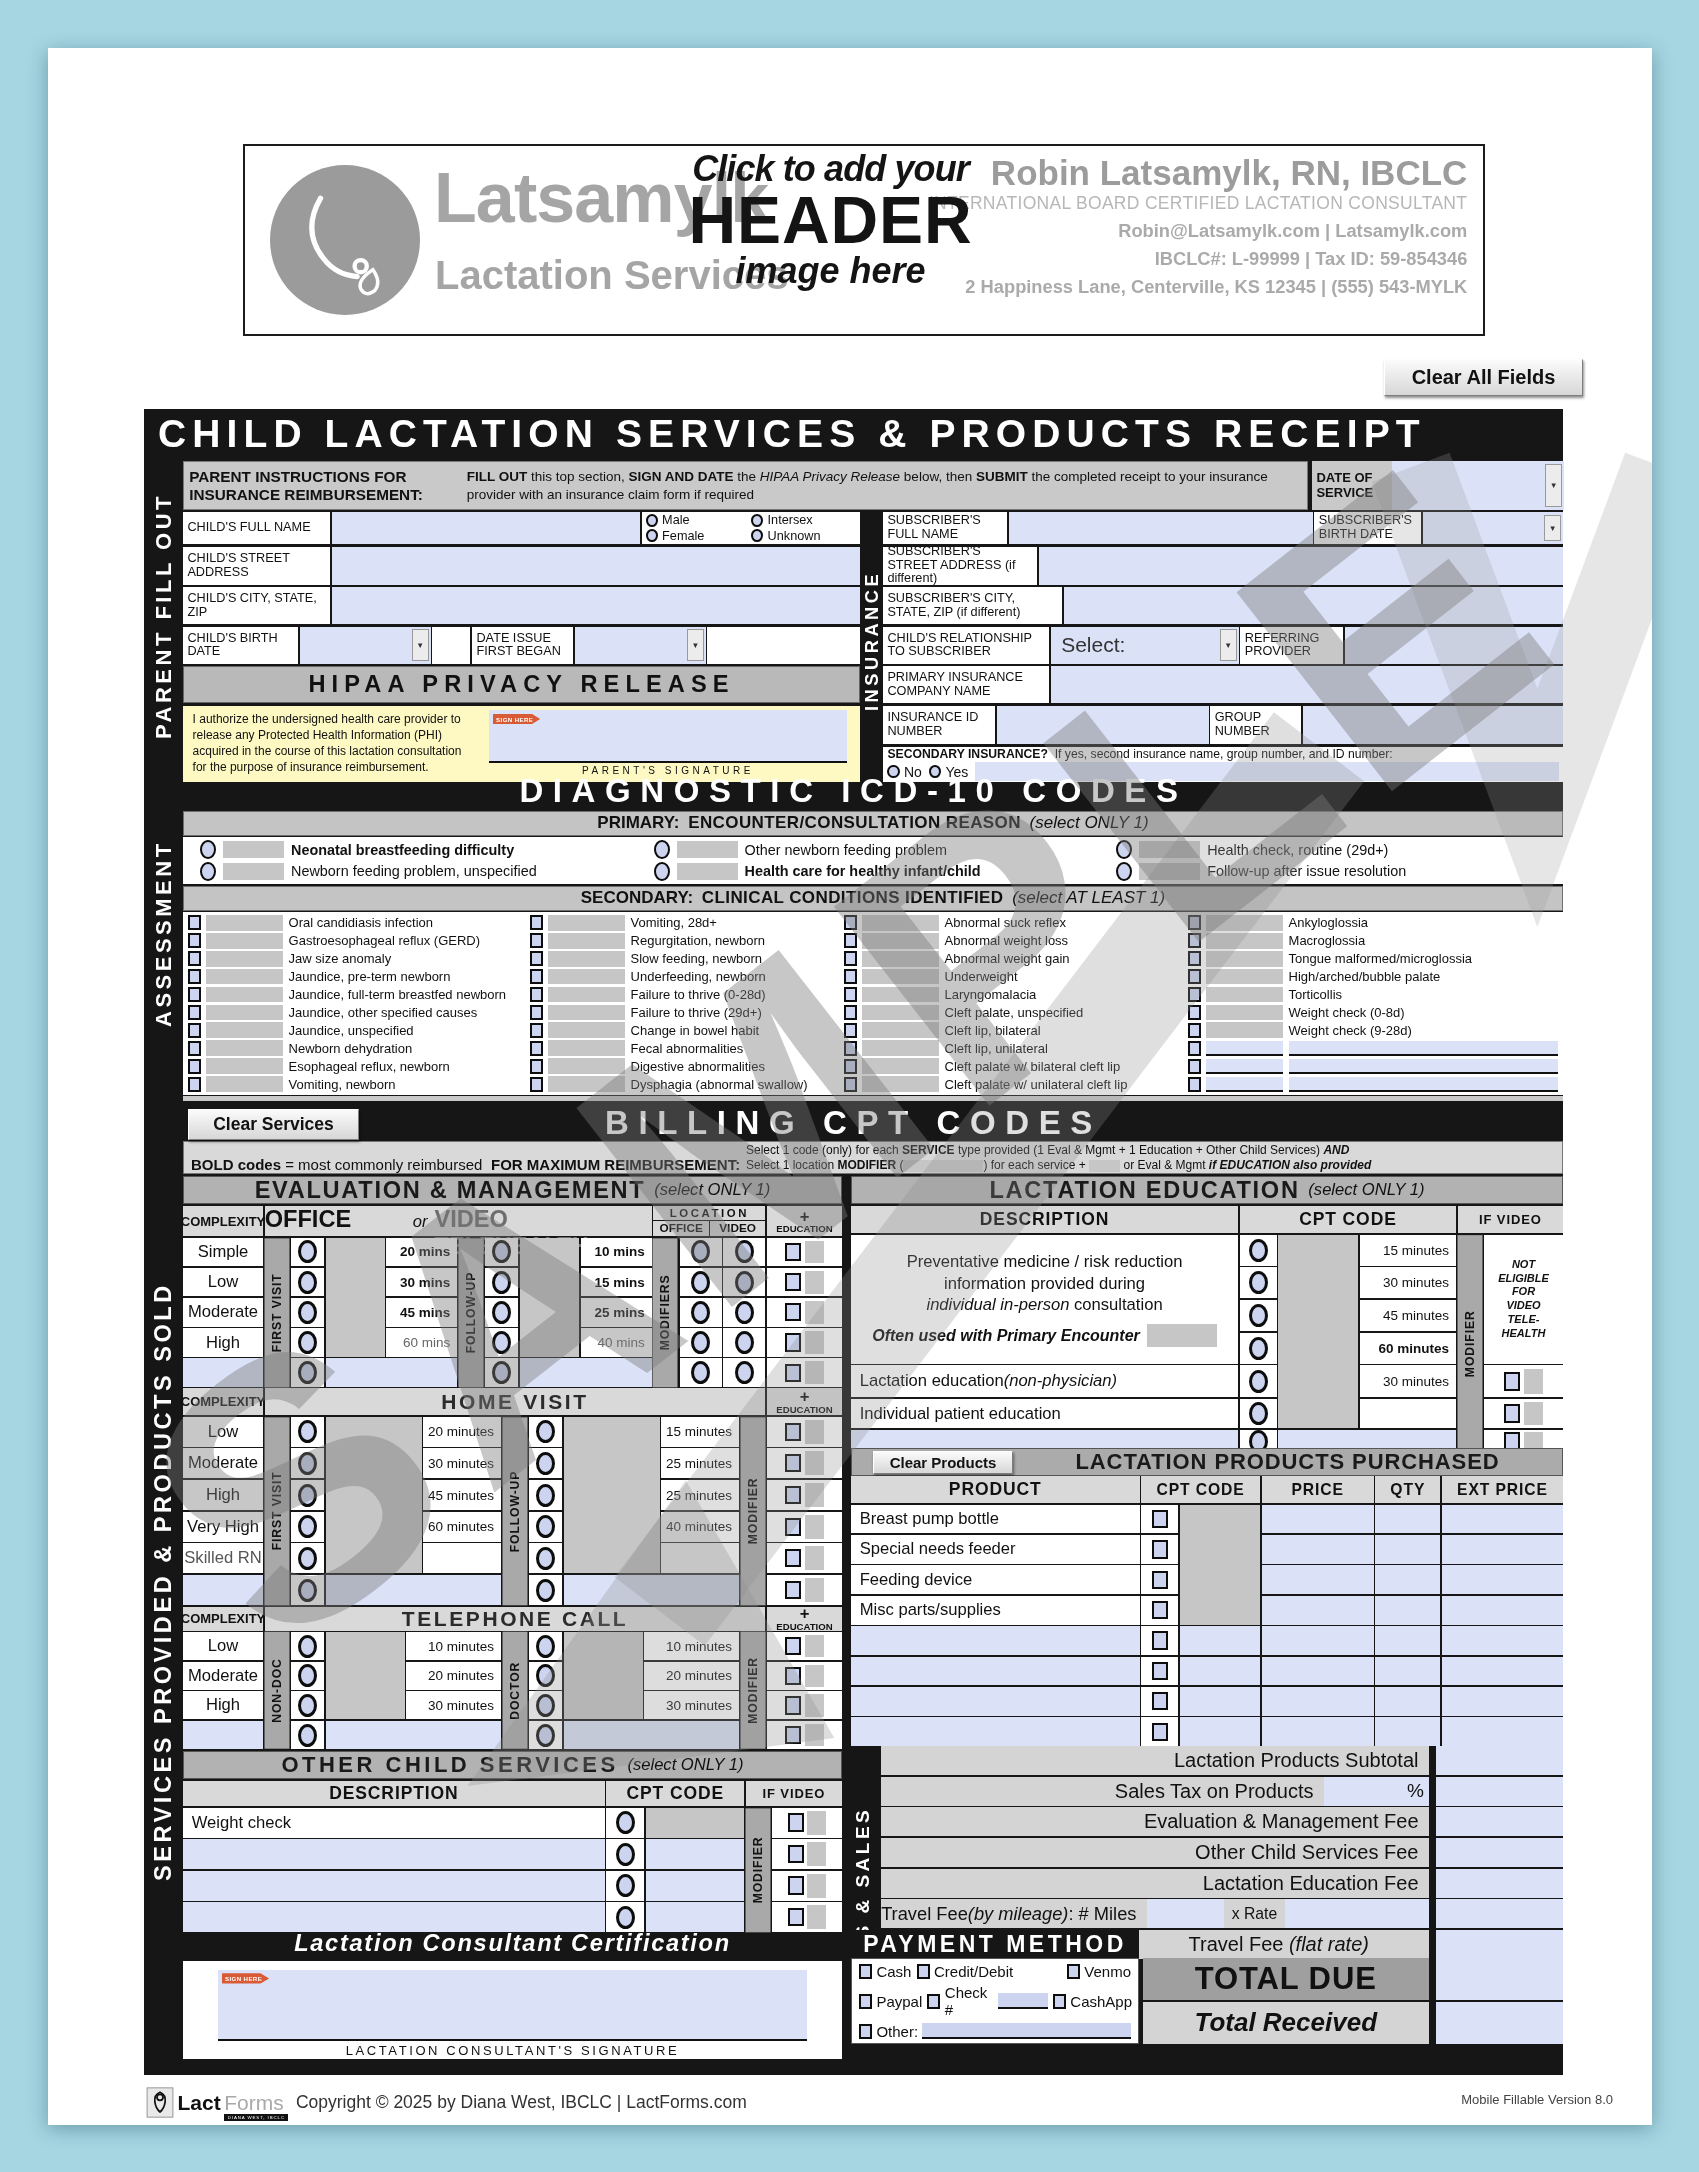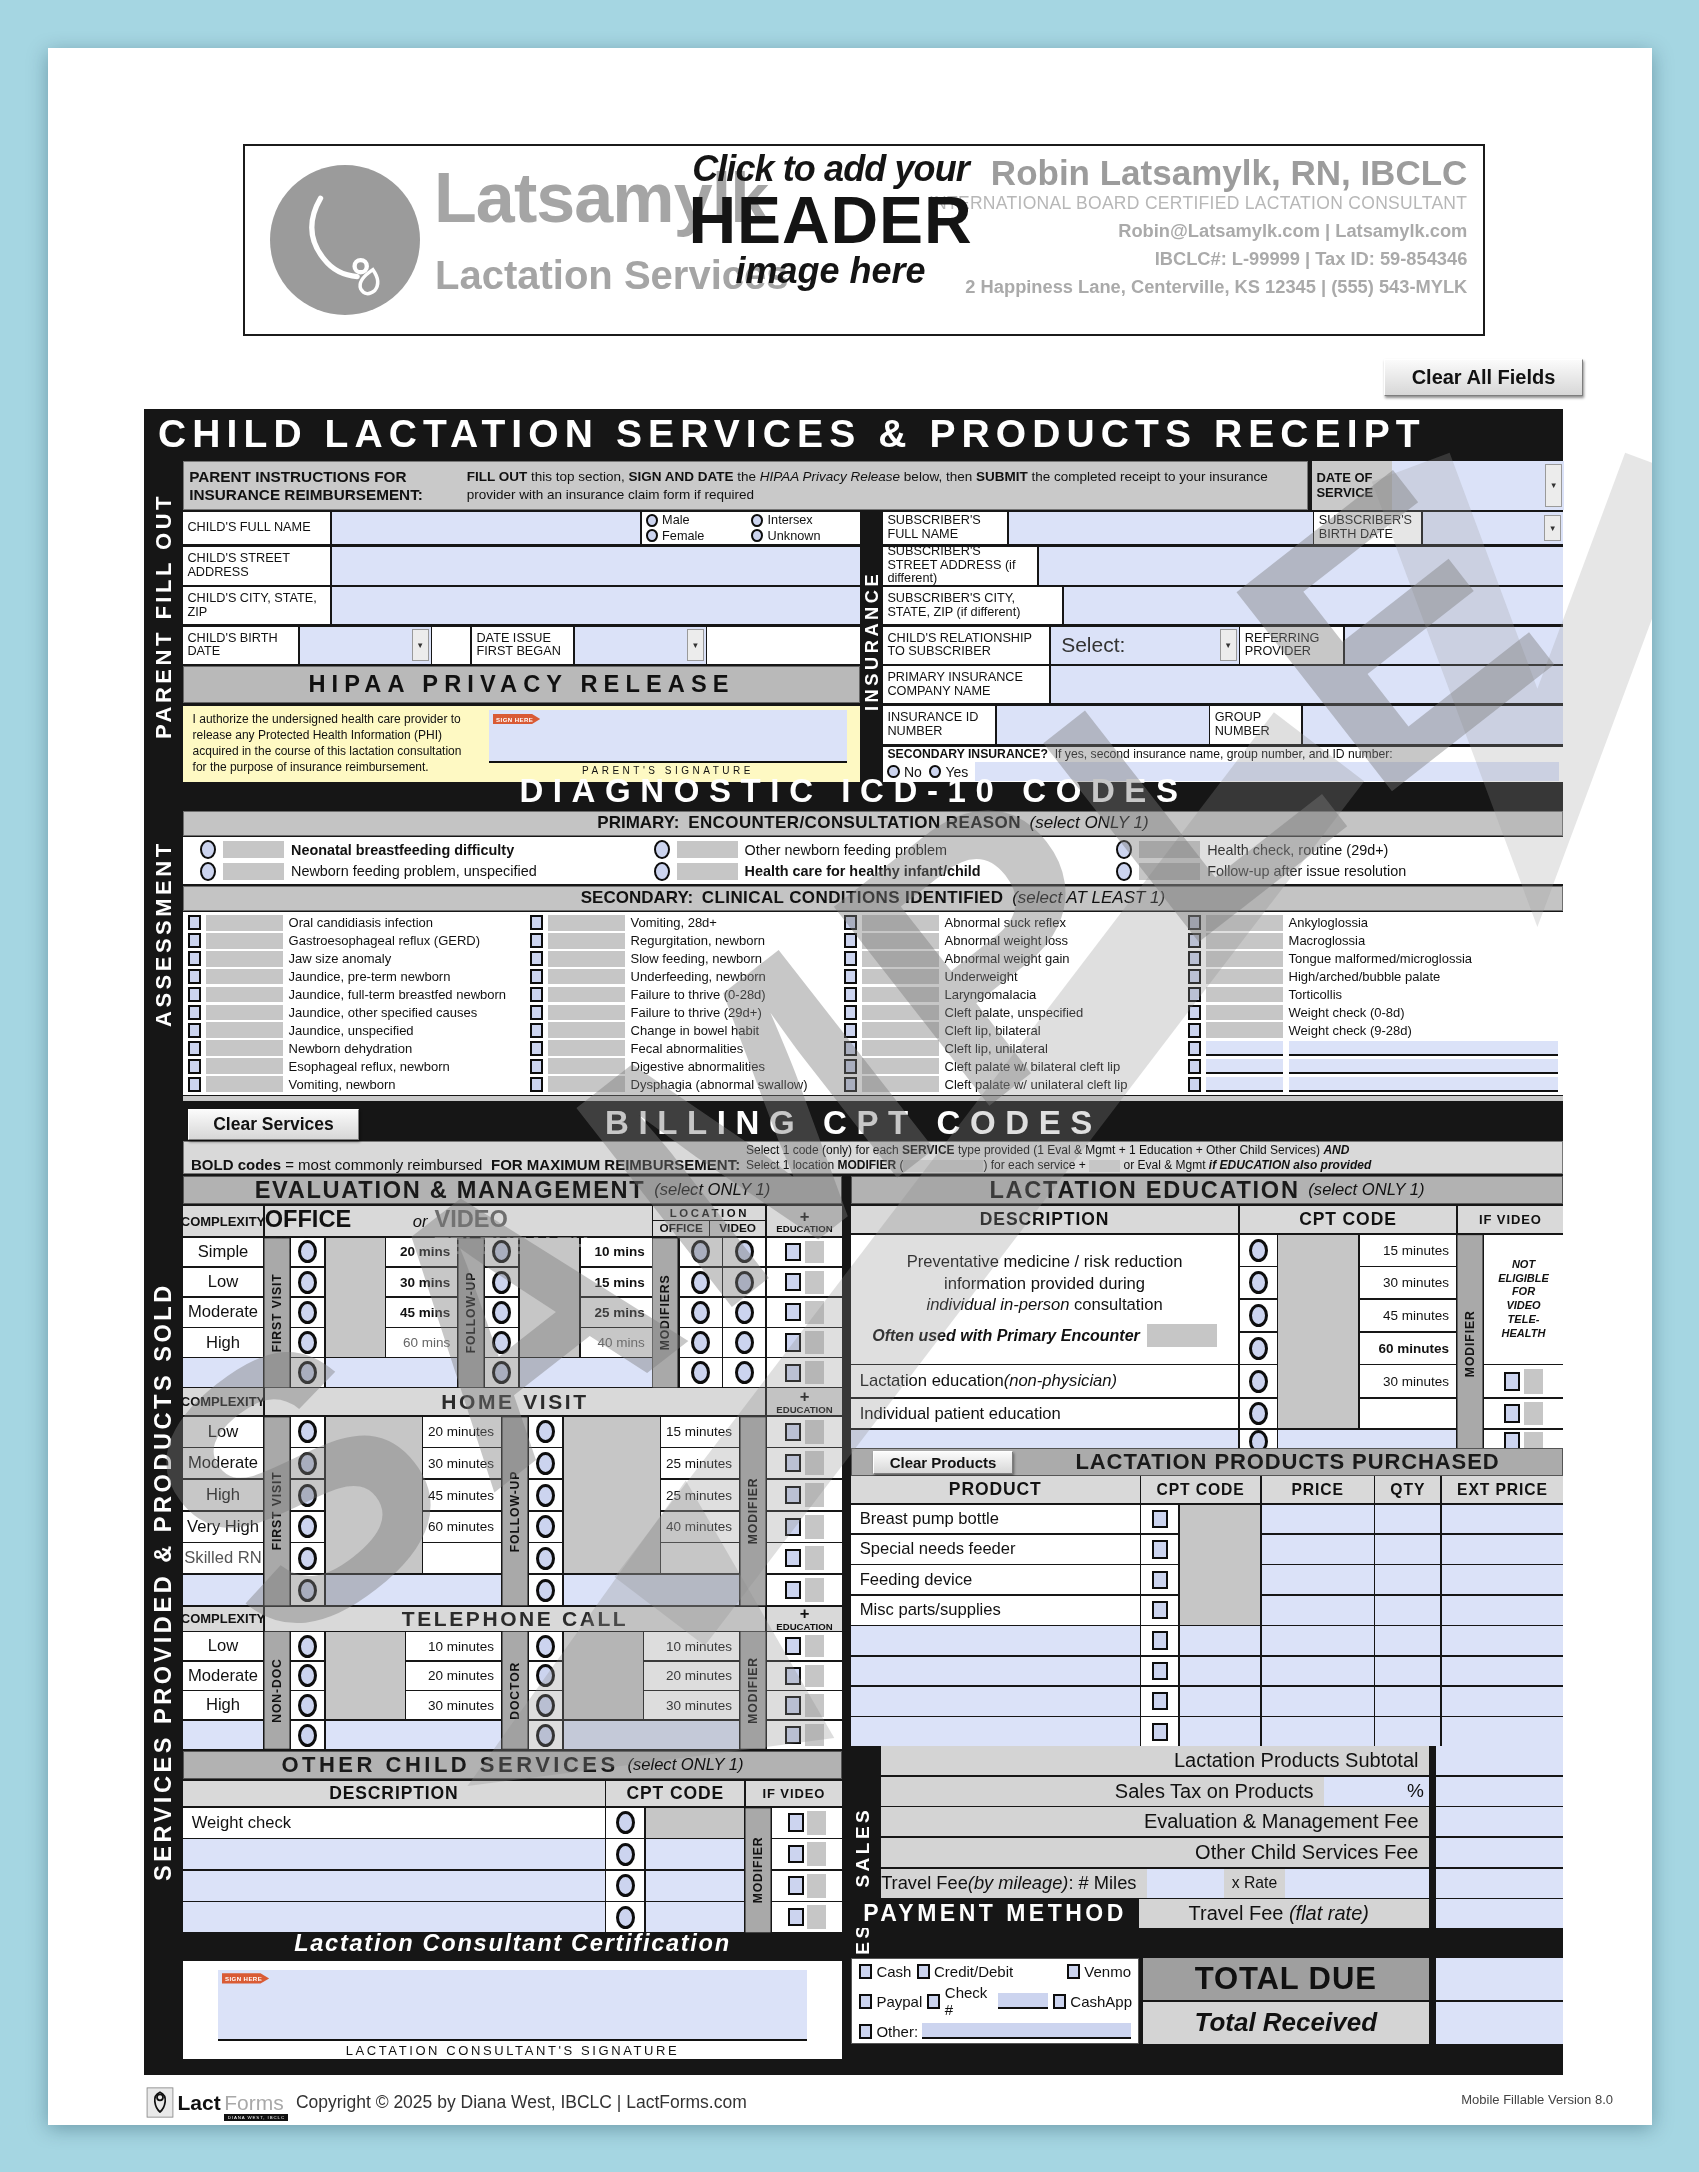--- a/index.html
+++ b/index.html
@@ -1129,20 +1129,25 @@
             <div class="fsp"></div>
             <div class="fbar">Evaluation &amp; Management Fee</div>
             <div class="fld finp"></div>
           </div>
       <div class="frow">
             <div class="fsp"></div>
             <div class="fbar">Other Child Services Fee</div>
             <div class="fld finp"></div>
           </div>
       <div class="frow">
+            <div class="fsp"></div>
+            <div class="fbar">Lactation Education Fee</div>
+            <div class="fld finp"></div>
+          </div>
+      <div class="frow">
         <div class="fsp"></div>
         <div class="fbar" style="flex:none;width:266px;font-size:18.3px">
               <span>Travel Fee </span>
               <span class="it">(by mileage)</span>
               <span>:  # Miles</span>
             </div>
         <div class="fld" style="width:77px;flex:none"></div>
         <div style="width:61px;background:#d4d4d4;display:flex;align-items:center;justify-content:center;font-size:15.7px;flex:none">x Rate</div>
         <div class="fld" style="flex:1"></div>
         <div class="fld finp"></div>

